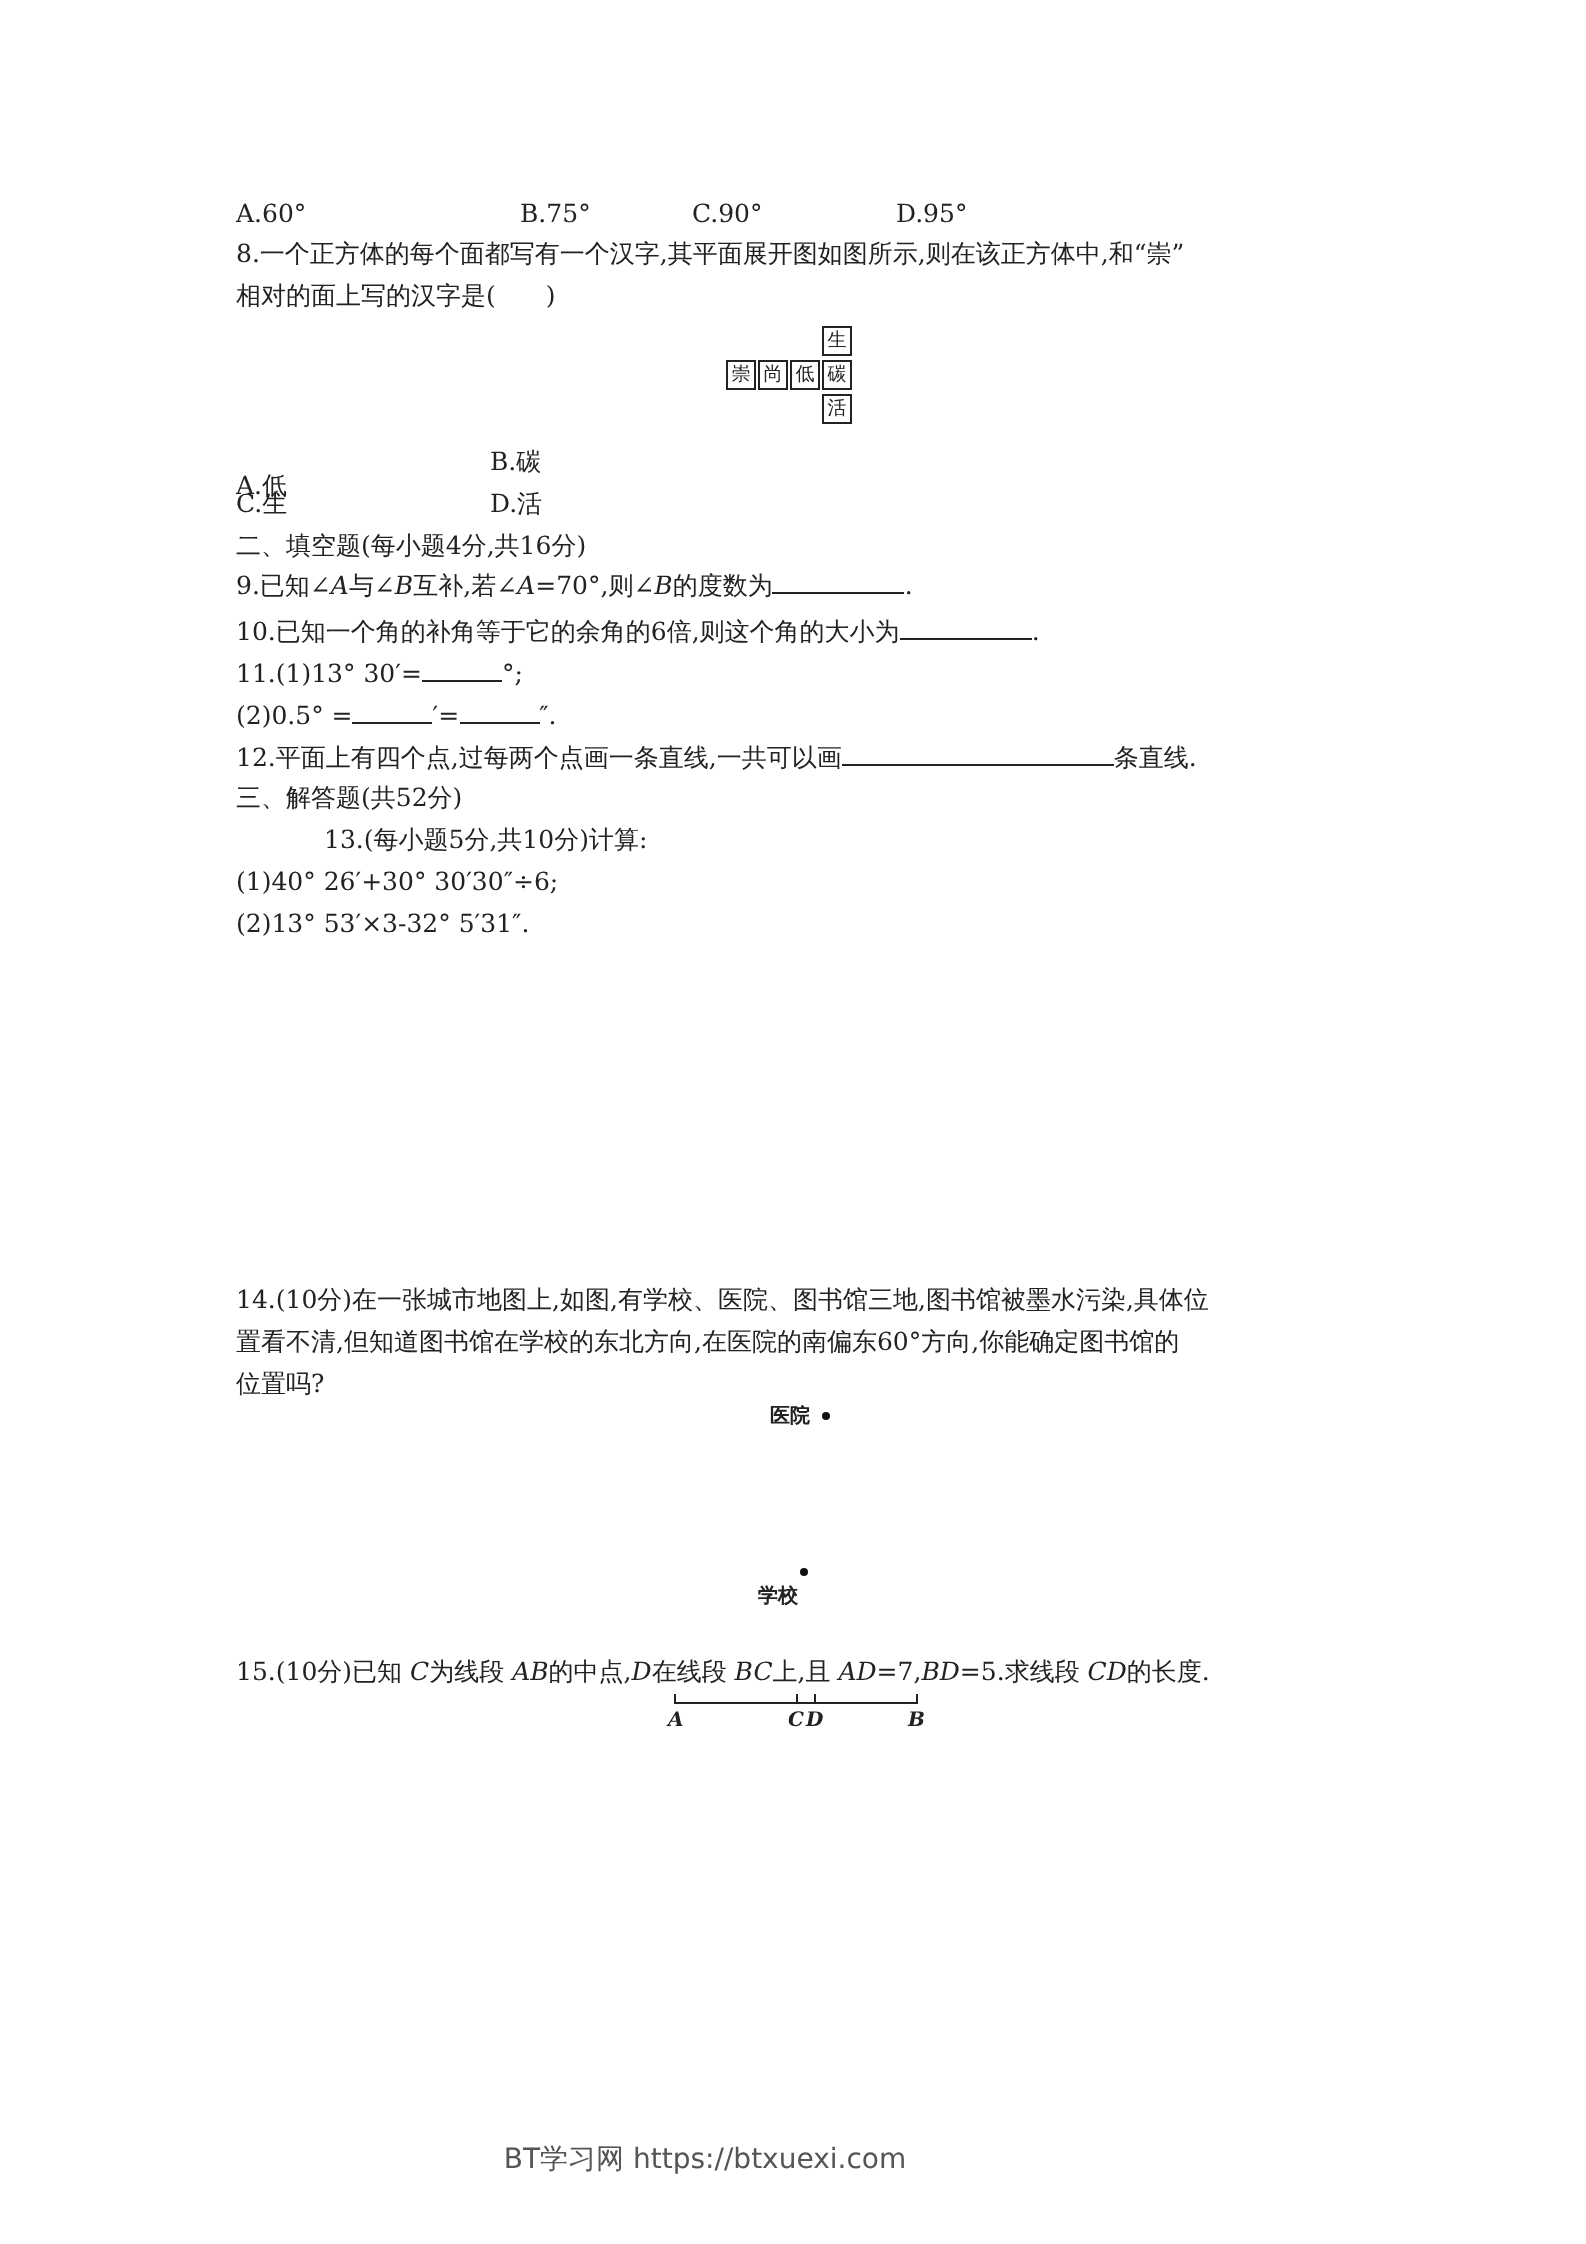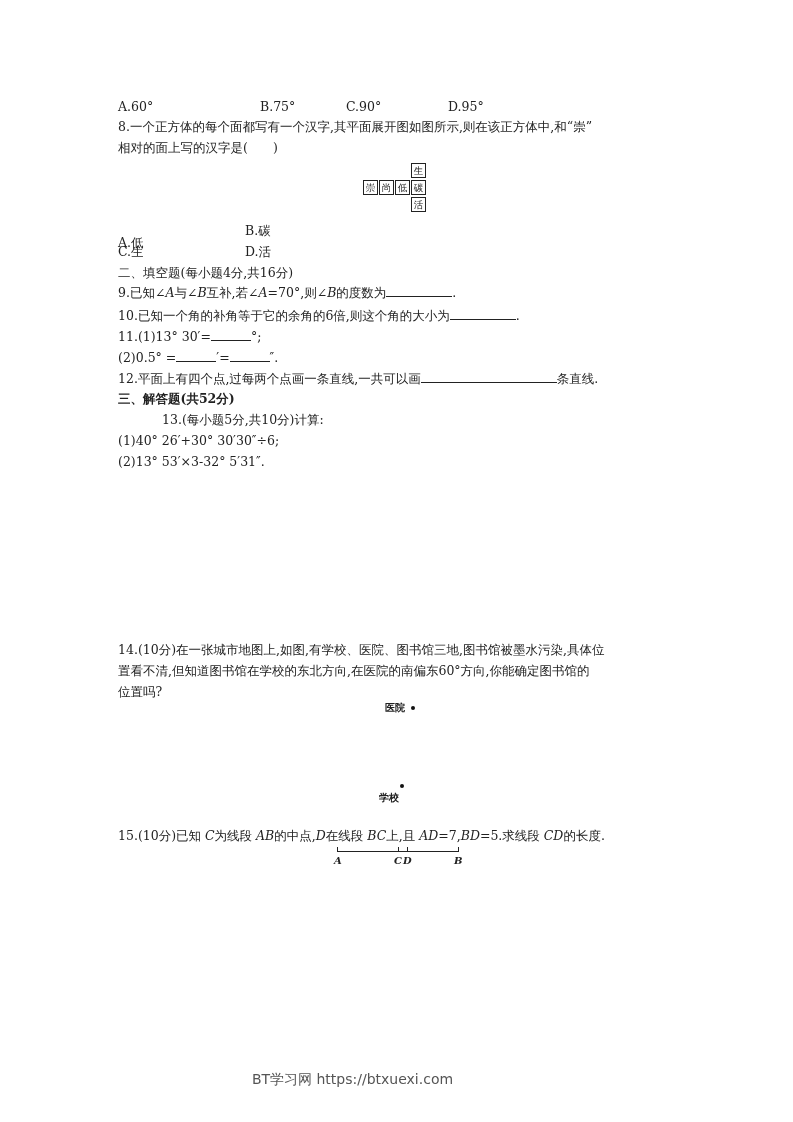--- a/index.html
+++ b/index.html
@@ -59,21 +59,21 @@
   <span>11.(1)13° 30′=</span><span class="blank" style="width:40px;"></span><span>°;</span>
 </div>
 <div class="line" style="top:348px;text-align:right;">
   <span>(2)0.5° =</span><span class="blank" style="width:40px;"></span><span>′=</span><span class="blank" style="width:40px;"></span><span>″.</span>
 </div>
 
 <div class="line" style="top:369px;">
   <span>12.平面上有四个点,过每两个点画一条直线,一共可以画</span><span class="blank" style="width:136px;"></span><span>条直线.</span>
 </div>
 
-<div class="line" style="top:390px;font-weight:bold;">三、解答题(共52分)</div>
+<div class="line" style="top:390px;">三、解答题(共52分)</div>
 
 <div class="line" style="top:411px;margin-left:44px;">13.(每小题5分,共10分)计算:</div>
 <div class="line" style="top:432px;">(1)40° 26′+30° 30′30″÷6;</div>
 <div class="line" style="top:453px;">(2)13° 53′×3-32° 5′31″.</div>
 
 <div class="line" style="top:641px;">14.(10分)在一张城市地图上,如图,有学校、医院、图书馆三地,图书馆被墨水污染,具体位</div>
 <div class="line" style="top:662px;">置看不清,但知道图书馆在学校的东北方向,在医院的南偏东60°方向,你能确定图书馆的</div>
 <div class="line" style="top:683px;">位置吗?</div>
 
 <div class="fig-label" style="left:385px;top:701px;">医院</div>

